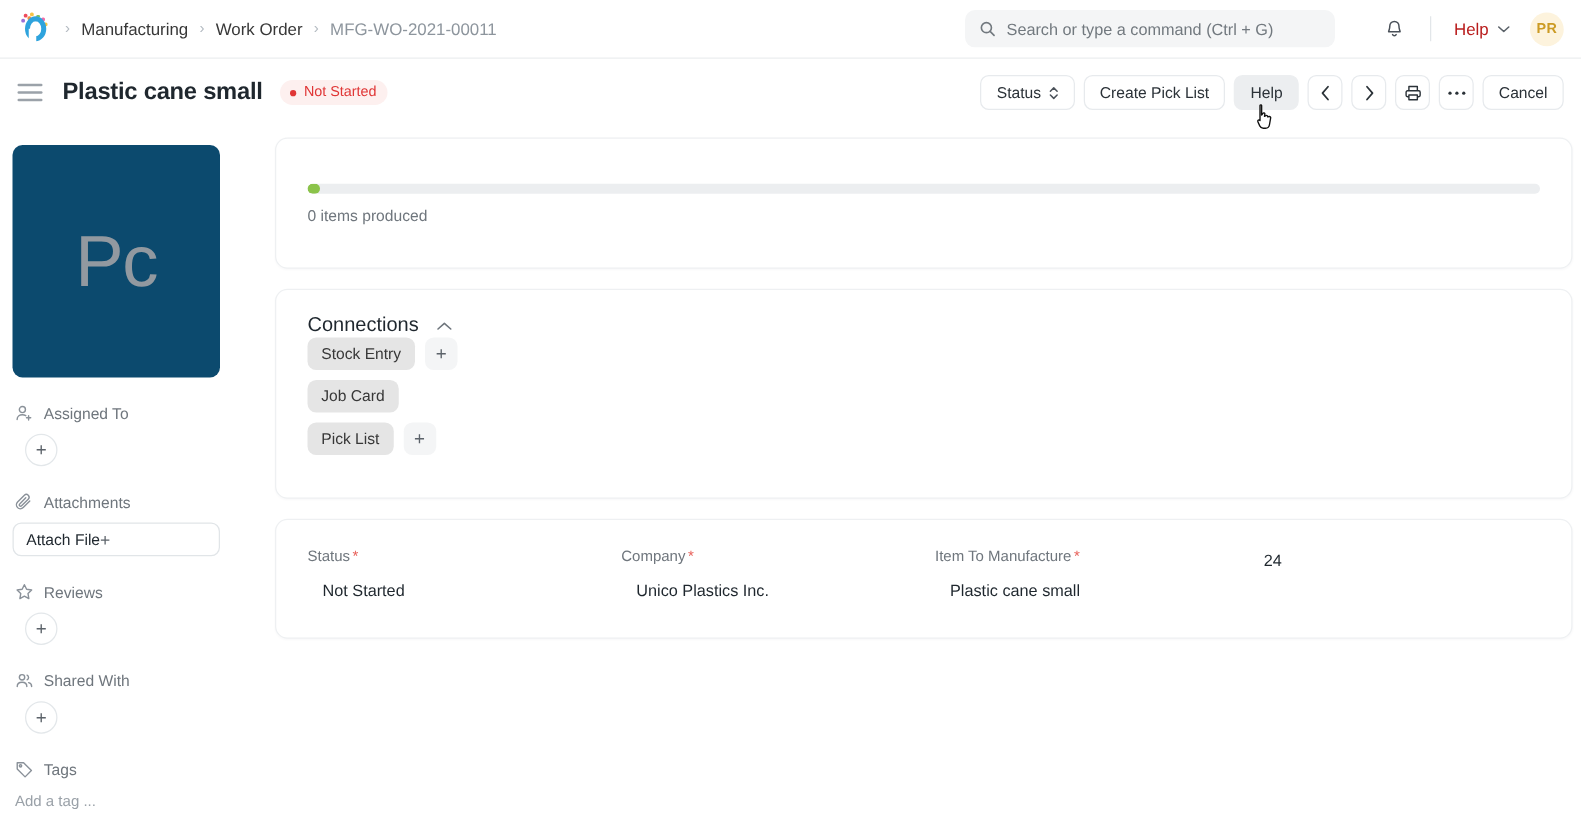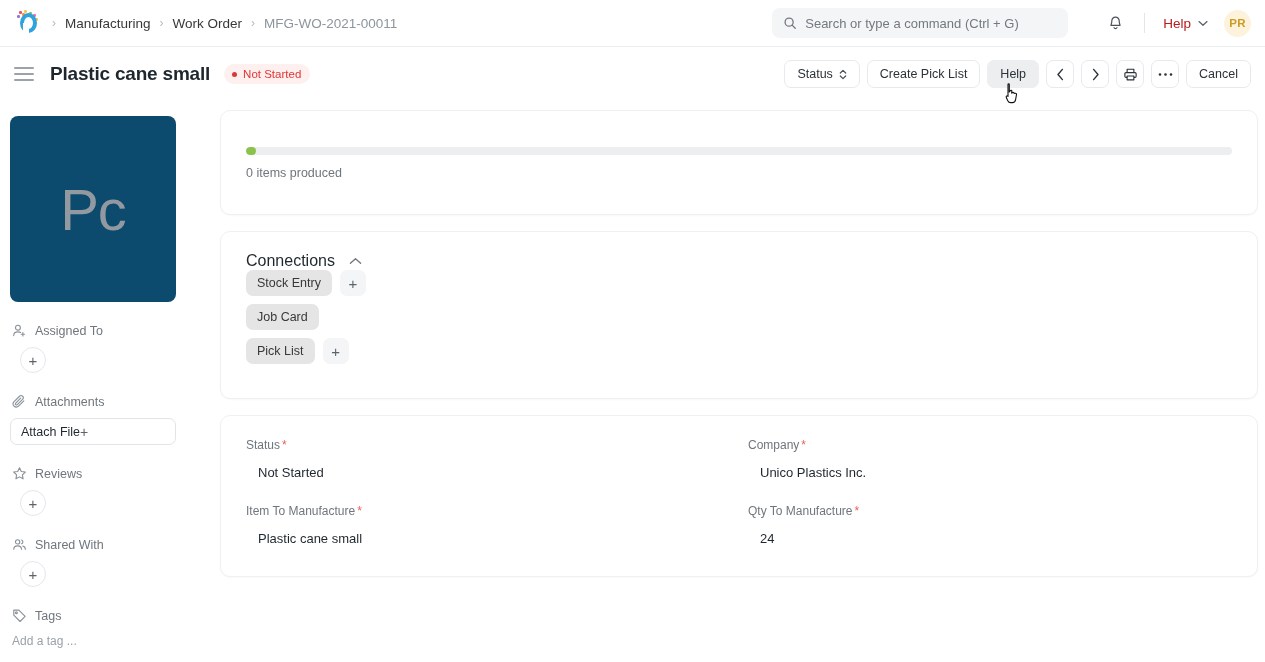--- a/index.html
+++ b/index.html
@@ -281,21 +281,21 @@
     width: 26px; height: 26px; border-radius: 7px;
     background: #f4f5f6; color: #5c636a; font-size: 15px;
     display: flex; align-items: center; justify-content: center;
     cursor: pointer;
   }
 
   
   .card-form { padding: 22px 25px 26px 25px; }
   .form-grid {
     display: grid;
-    grid-template-columns: 1fr 1fr;
+    grid-template-columns: 1fr 1fr 1fr 1fr;
     column-gap: 18px;
     row-gap: 20px;
   }
   .field-label {
     font-size: 12px; color: #6f767d;
     margin-bottom: 10px;
   }
   .req { color: #e8615a; margin-left: 2px; }
   .field-value {
     font-size: 13px; color: #1f272e;
@@ -578,23 +578,20 @@
         </div>
 
         <div>
           <div class="field-label">
             <span>Item To Manufacture</span><span class="req">*</span>
           </div>
           <div class="field-value">Plastic cane small</div>
         </div>
 
         <div>
-          <div class="field-label">
-            <span>Qty To Manufacture</span><span class="req">*</span>
-          </div>
           <div class="field-value">24</div>
         </div>
 
       </div>
     </section>
 
   </main>
 </div>
 
 </body></html>

